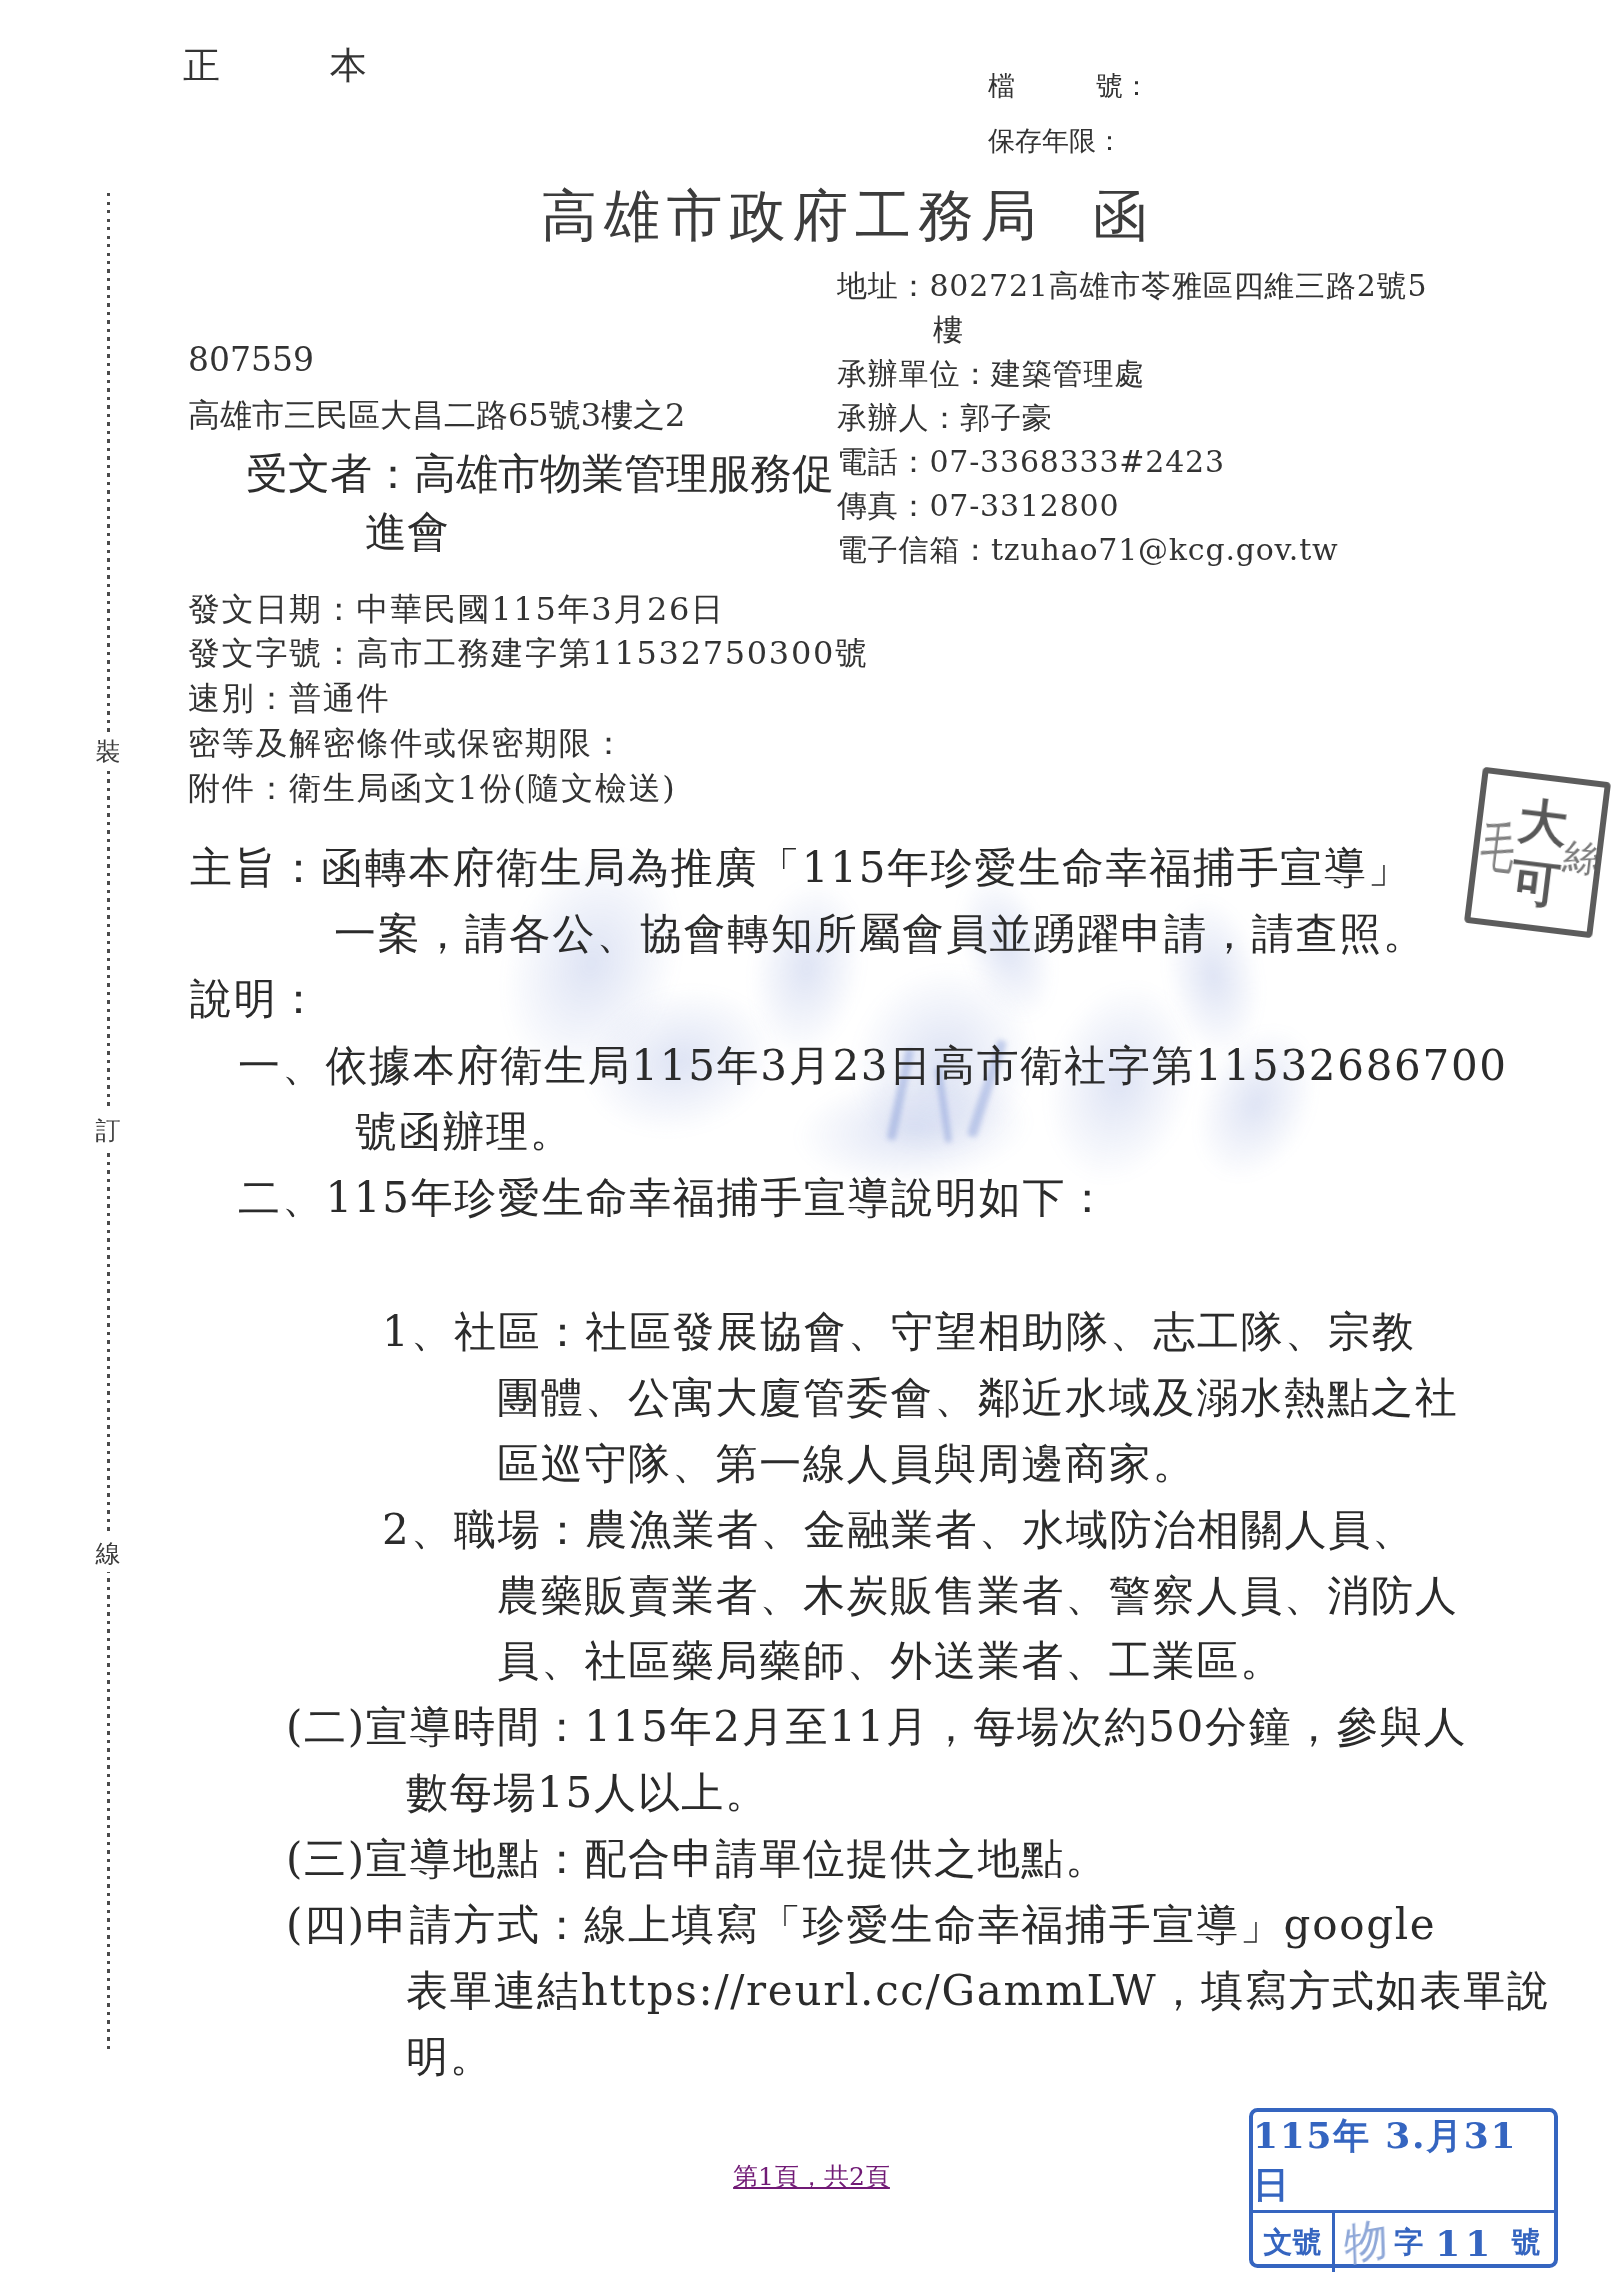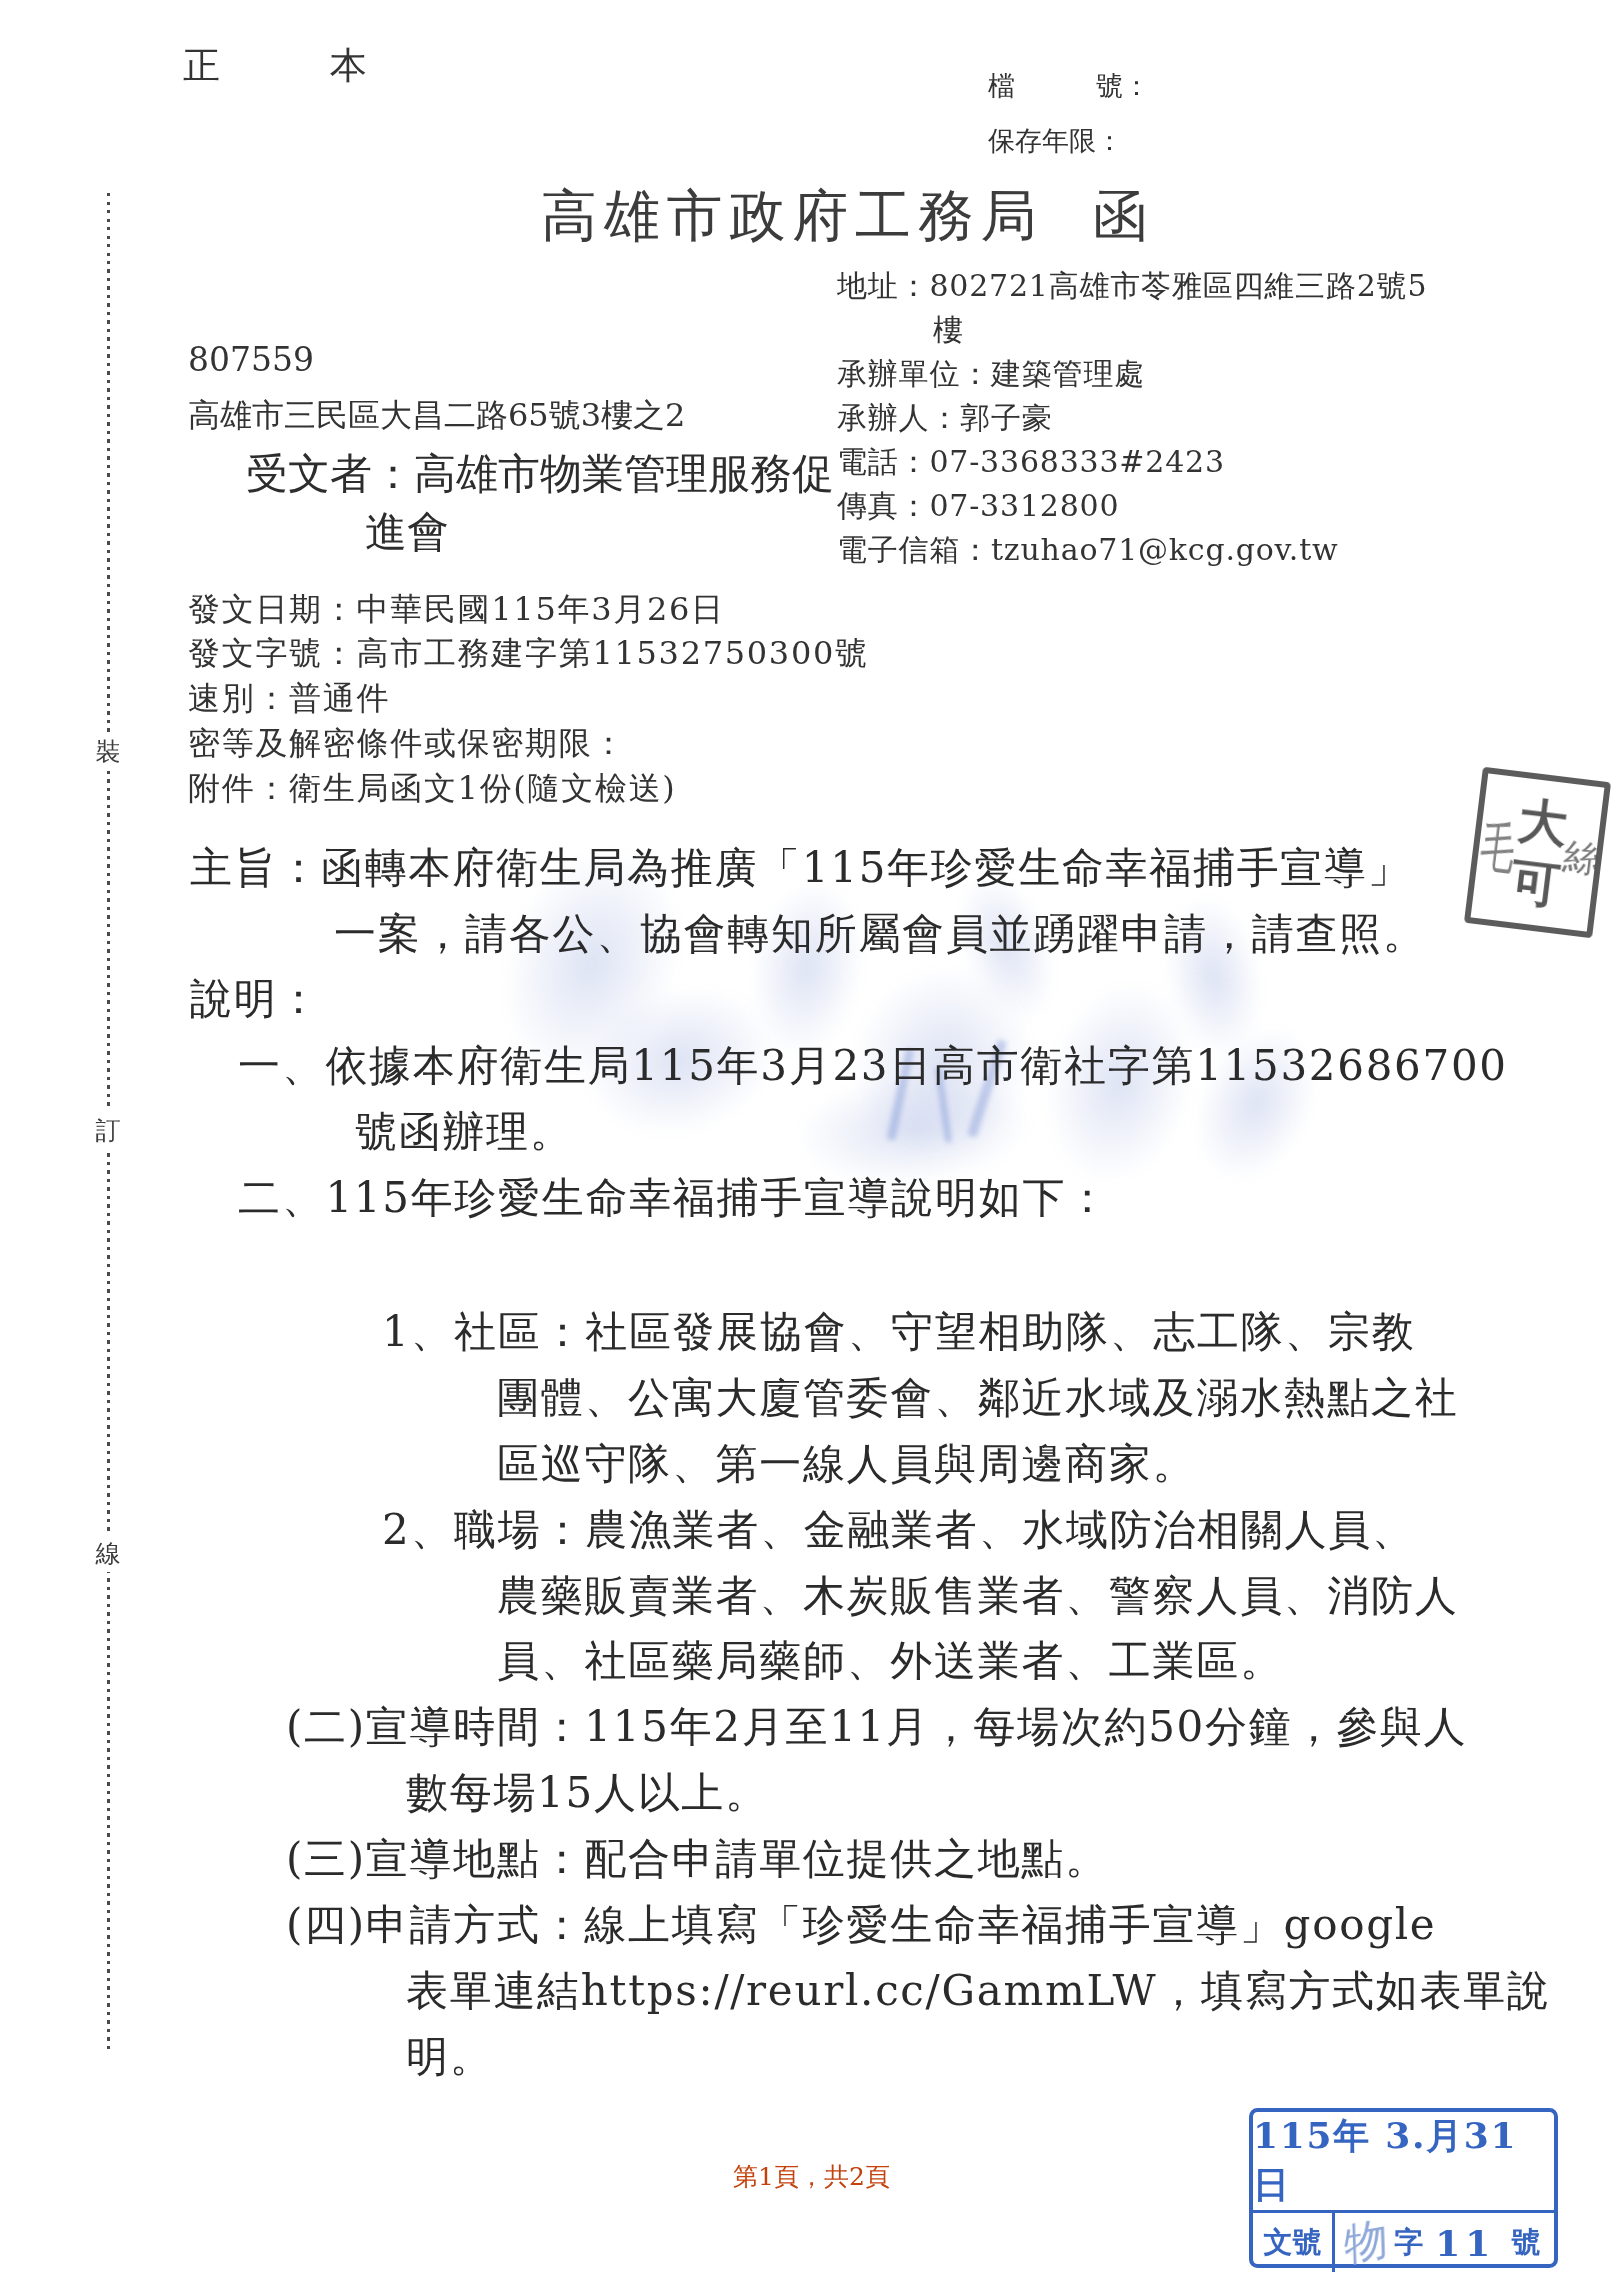--- a/index.html
+++ b/index.html
@@ -19,21 +19,21 @@
   .agency{font-size:30px;letter-spacing:0.8px;color:#333;}
   
   .postal{font-size:33px;color:#333;}
   .raddr{font-size:32px;color:#333;}
   .rname{font-size:42px;color:#2d2d2d;}
   
   .meta{font-size:32px;letter-spacing:1.7px;color:#333;}
   
   .b{font-size:42px;letter-spacing:1.7px;color:#2b2b2b;}
   
-  .footer{font-size:25px;color:#c2410c;}
+  .footer{font-size:25px;color:#701a75;text-decoration:underline;}
   
   .bindline{
     position:absolute;left:107px;top:193px;width:2.5px;height:1856px;
     background-image:repeating-linear-gradient(to bottom,#4a4a4a 0 3.4px,transparent 3.4px 8.5px);
   }
   .bindchar{
     position:absolute;left:93px;width:30px;text-align:center;
     font-size:25px;color:#3c3c3c;background:#fff;padding:2.5px 0;
   }
   

